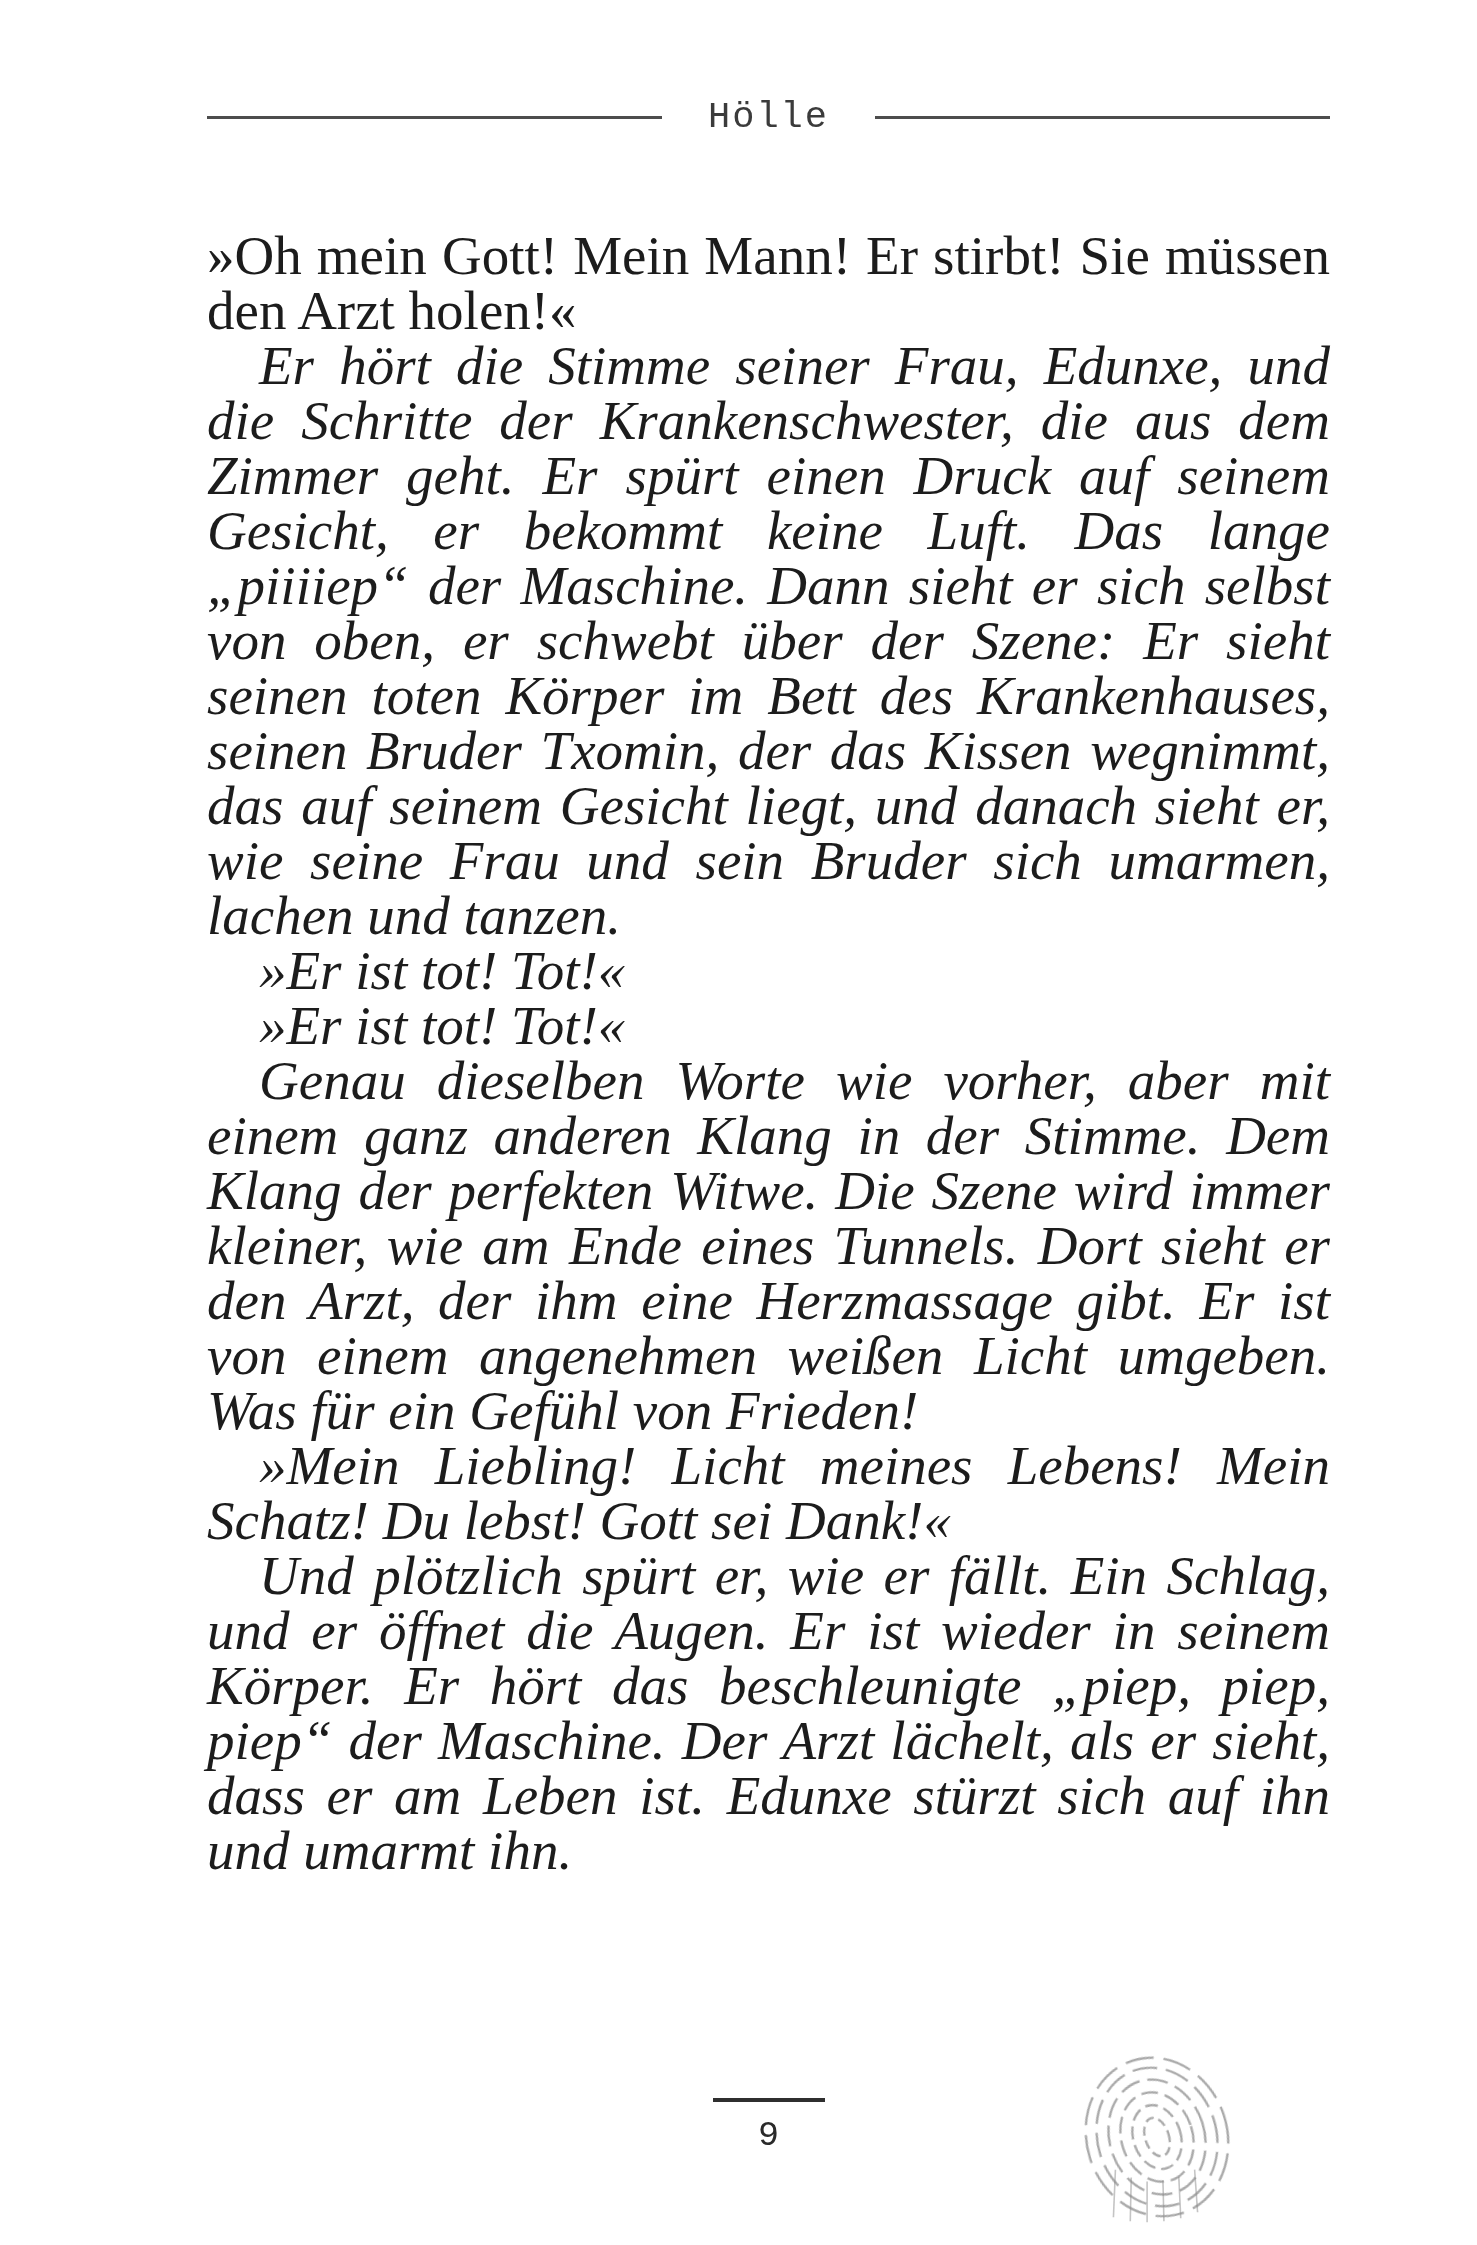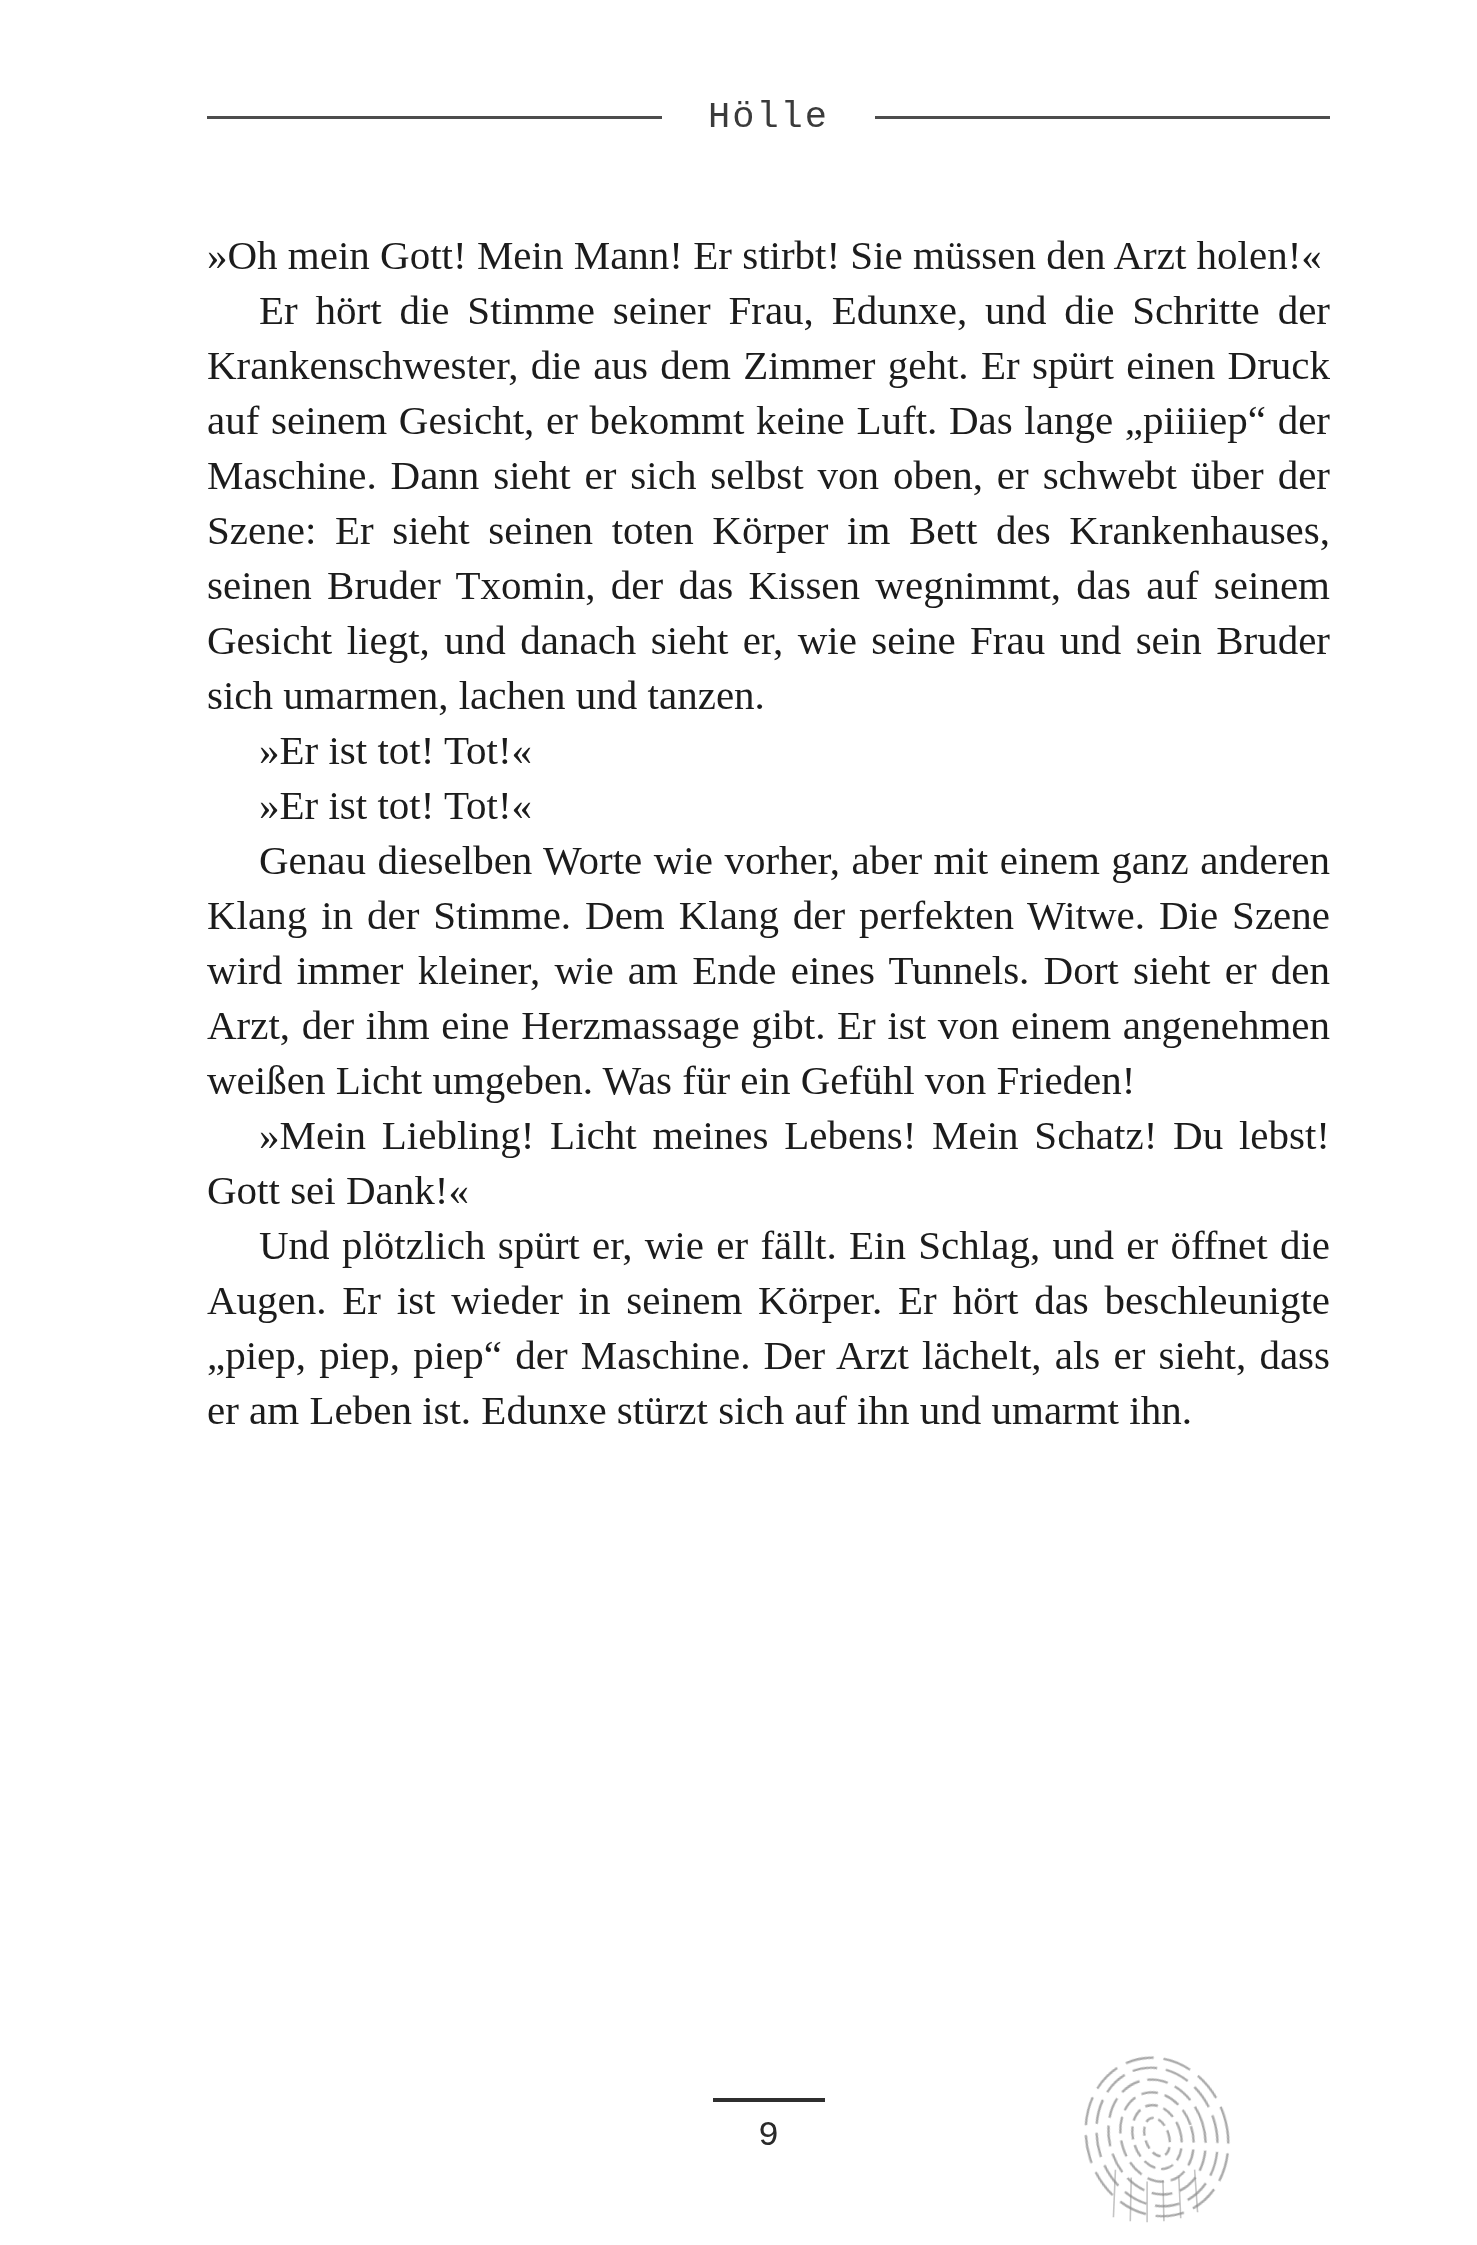--- a/index.html
+++ b/index.html
@@ -32,26 +32,26 @@
     font-size: 37px;
     color: #3b3b3b;
     letter-spacing: 2px;
     white-space: nowrap;
   }
   .text-block {
     position: absolute;
     left: 207px;
     top: 228px;
     width: 1123px;
-    font-size: 41px;
+    font-size: 55px;
     line-height: 55px;
     text-align: justify;
   }
   .para { margin: 0; }
-  .para.indent { text-indent: 52px; }
+  .para.indent { text-indent: 52px; font-style: italic; }
   .fingerprint {
     position: absolute;
     left: 1058px;
     top: 2050px;
     width: 198px;
     height: 174px;
   }
   .page-footer {
     position: absolute;
     left: 207px;

